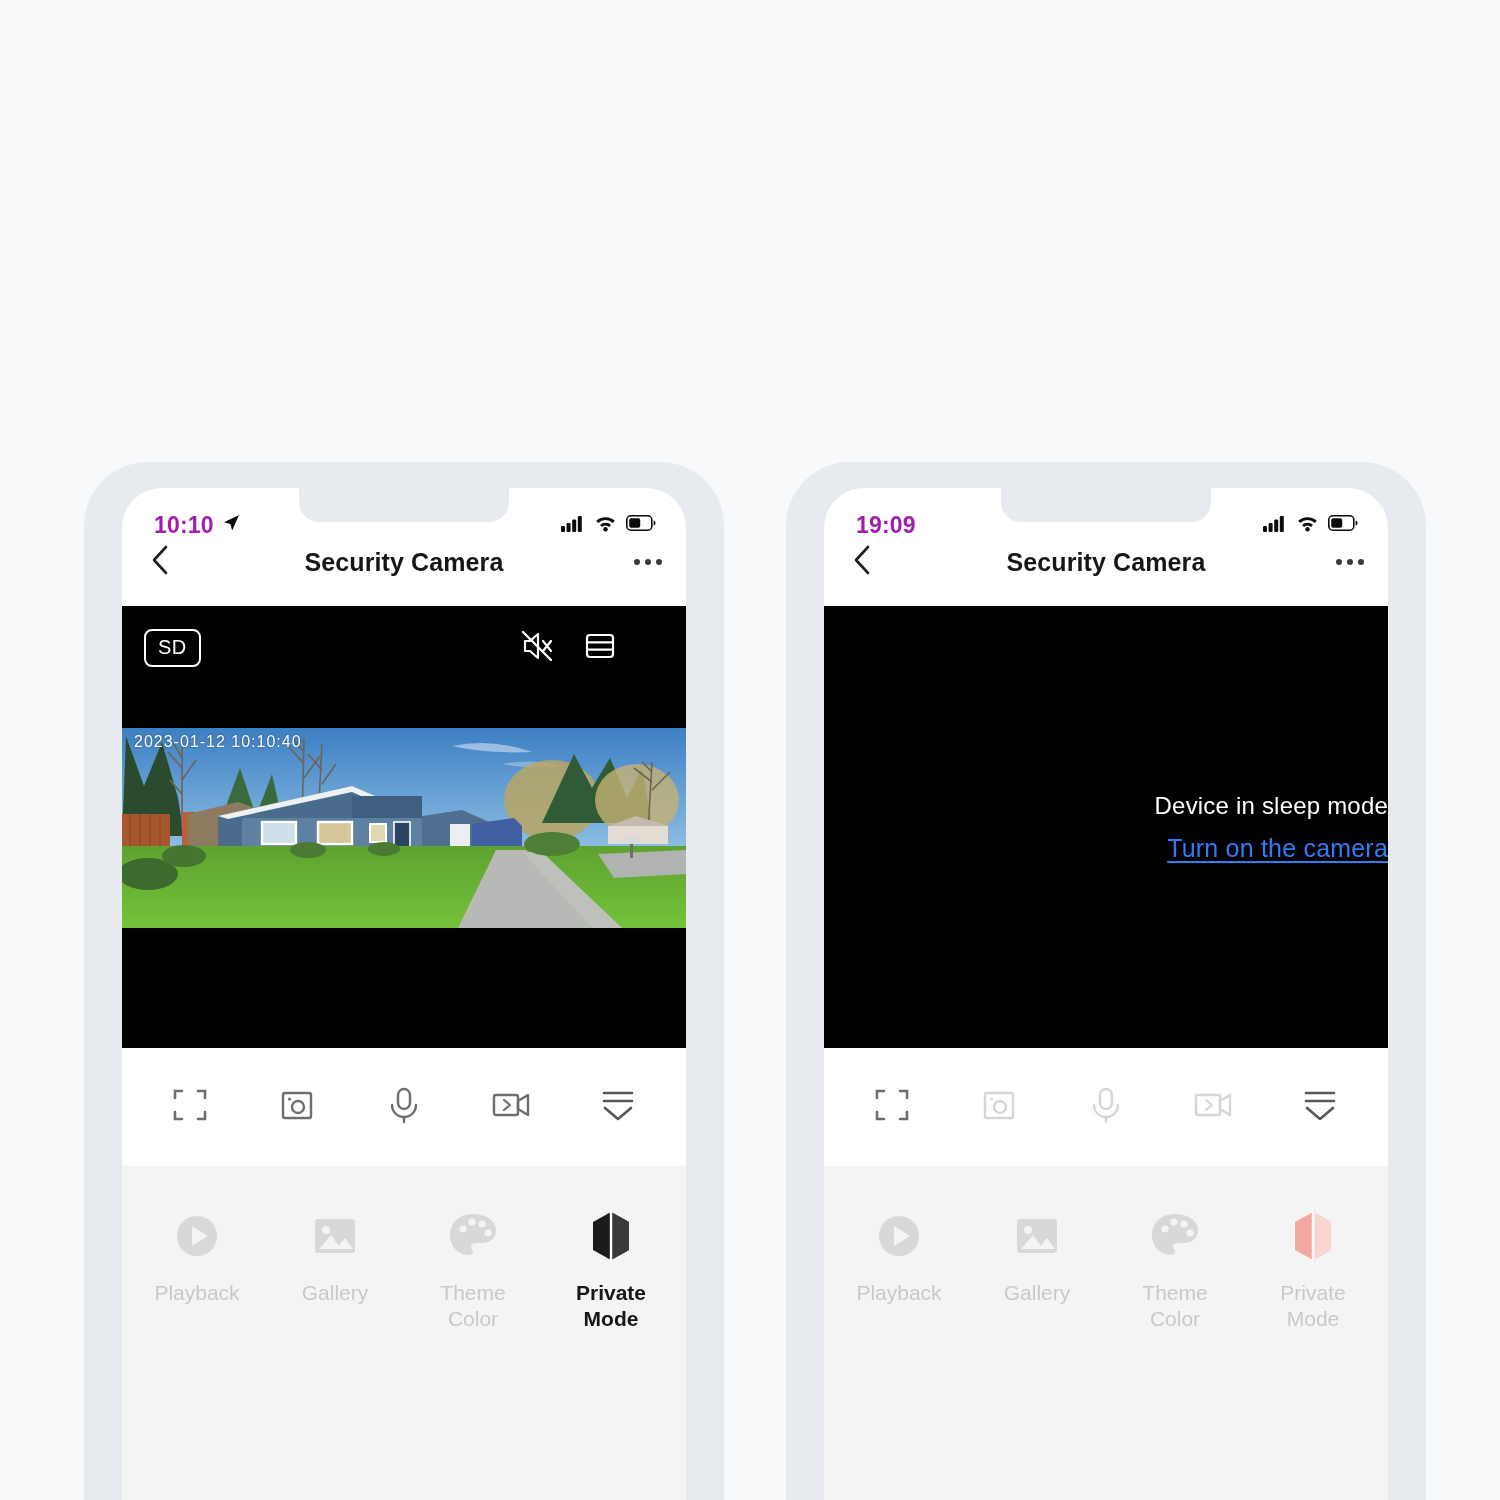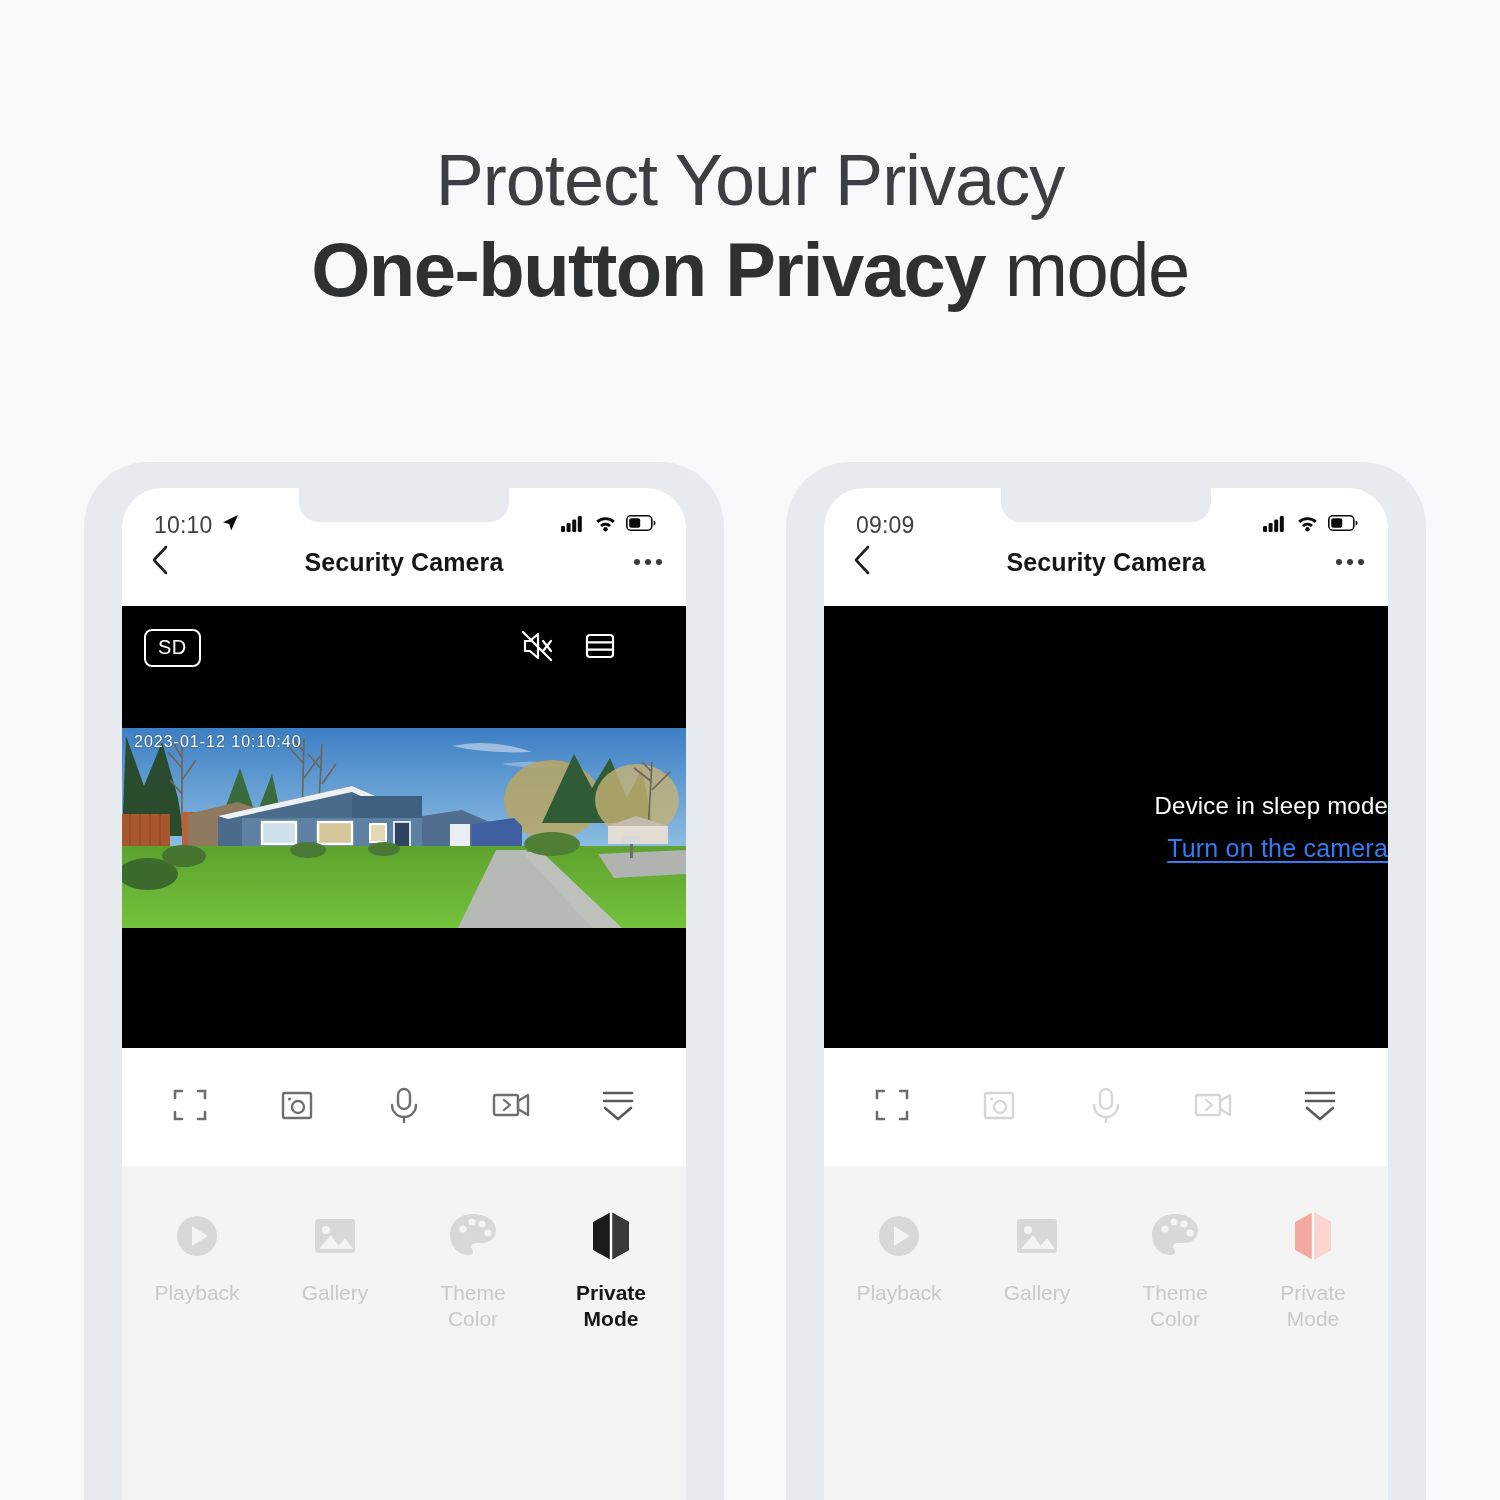--- a/index.html
+++ b/index.html
@@ -51,21 +51,21 @@
     z-index: 6;
   }
 
   
   .statusbar {
     position: absolute; top: 0; left: 0; width: 564px; height: 58px;
     display: flex; align-items: center; justify-content: space-between;
     padding: 16px 30px 0 32px; z-index: 5;
   }
   .status-time {
-    font-size: 23px; font-weight: 400; color: #404040;
+    font-size: 23px; font-weight: 700; color: #a21caf;
     display: flex; align-items: flex-end; gap: 7px; letter-spacing: 0.2px;
   }
   .loc-arrow { display: inline-block; }
   .status-icons { display: flex; align-items: center; gap: 9px; }
 
   
   .navbar {
     position: absolute; top: 44px; left: 0; width: 564px; height: 60px;
     display: flex; align-items: center; z-index: 5;
   }
@@ -147,26 +147,20 @@
     white-space: pre-line;
   }
   .feature.active .feature-label { color: #171717; font-weight: 700; }
   .dim { opacity: .28; }
 </style>
 </head>
 <body>
 
 <div class="stage">
 
-  <div class="headline">
-    <div class="headline-line1">Protect Your Privacy</div>
-    <div class="headline-line2">
-      <span class="hl-bold">One-button Privacy</span><span class="hl-light"> mode</span>
-    </div>
-  </div>
 
   <div class="phone left">
     <div class="screen">
 
       <div class="notch"></div>
 
       <div class="statusbar">
         <div class="status-time">
           <span>10:10</span>
           <span class="loc-arrow">
@@ -414,21 +408,21 @@
     </div>
   </div>
 
   <div class="phone right">
     <div class="screen">
 
       <div class="notch"></div>
 
       <div class="statusbar">
         <div class="status-time">
-          <span>09:09</span>
+          <span>19:09</span>
         </div>
         <div class="status-icons">
           <span>
             <svg width="24" height="18" viewBox="0 0 24 18">
               <rect x="0" y="12" width="4" height="6" rx="1.2" fill="#0b0b0b"></rect>
               <rect x="5.6" y="9" width="4" height="9" rx="1.2" fill="#0b0b0b"></rect>
               <rect x="11.2" y="5.5" width="4" height="12.5" rx="1.2" fill="#0b0b0b"></rect>
               <rect x="16.8" y="2" width="4" height="16" rx="1.2" fill="#0b0b0b"></rect>
             </svg>
           </span>

